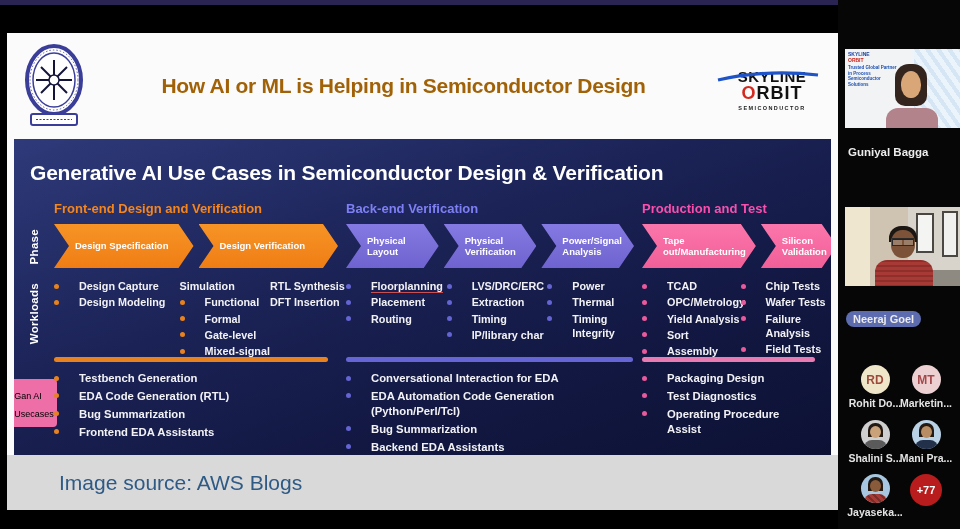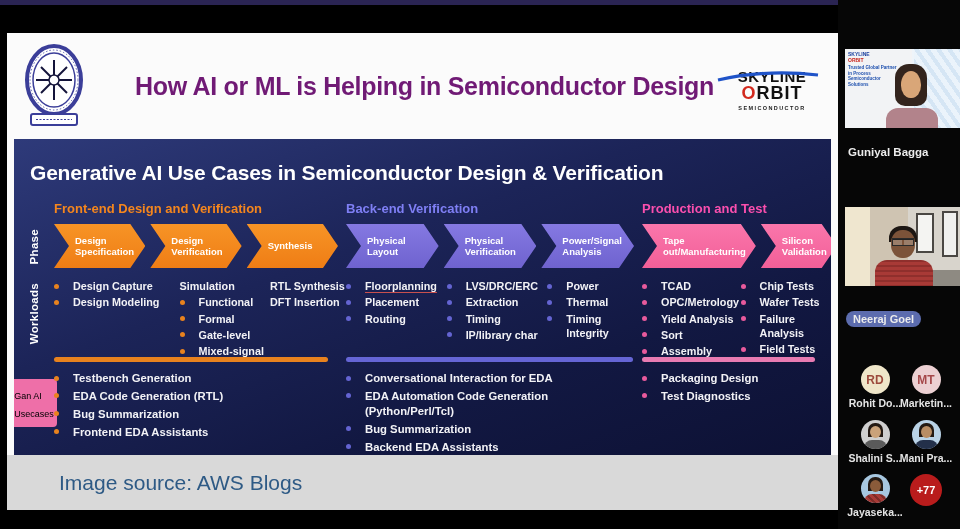--- a/index.html
+++ b/index.html
@@ -8,21 +8,21 @@
   .stage { position:relative; width:960px; height:529px; background:#000; }
 
   
   .top-strip { position:absolute; left:0; top:0; width:960px; height:5px; background:#2a2453; }
 
   
   .main { position:absolute; left:7px; top:33px; width:831px; height:477px; background:#fbfbfb; }
 
   .hdr { display:flex; align-items:center; height:106px; padding:0 14px; }
   .seal { width:66px; height:88px; flex:0 0 66px; }
-  .hdr-title { flex:1; text-align:right; font-size:25px; font-weight:800; color:#701a75;
+  .hdr-title { flex:1; text-align:center; font-size:21px; font-weight:800; color:#a16207;
                letter-spacing:-0.3px; padding:0 6px; }
   .brand { flex:0 0 104px; text-align:center; position:relative; padding-top:6px; }
   .brand .b1 { font-size:15px; font-weight:800; color:#111; letter-spacing:.5px; position:relative; }
   .brand .swoosh { position:absolute; left:-4px; top:2px; width:104px; height:14px; }
   .brand .b2 { font-size:18px; font-weight:800; color:#111; letter-spacing:1px; margin-top:-2px; }
   .brand .b2 .o { color:#d22a1e; }
   .brand .b3 { font-size:5.5px; font-weight:700; color:#222; letter-spacing:1.4px; margin-top:1px; }
 
   
   .slide { margin:0 7px; height:316px;
@@ -50,21 +50,21 @@
   .a-or { background:linear-gradient(180deg,#f79426,#ef7d15); }
   .a-pu { background:linear-gradient(180deg,#8579e2,#6f63cf); }
   .a-pk { background:linear-gradient(180deg,#fa76ab,#f25f98); }
   .atxt { color:#fff; font-size:9.5px; font-weight:700; line-height:1.2; }
 
   .wls { display:flex; padding-top:6px; }
   .wcol { display:flex; flex-direction:column; gap:2px; }
   .c-orange { --c:#e8821e; }
   .c-purple { --c:#6464d2; }
   .c-pink   { --c:#e85a9c; }
-  .li { display:flex; align-items:flex-start; gap:14px; }
+  .li { display:flex; align-items:flex-start; gap:20px; }
   .li .dot { width:5px; height:5px; border-radius:50%; background:var(--c); flex:0 0 5px; margin-top:4.5px; }
   .li .txt { color:#f2f2f6; font-size:10.8px; font-weight:600; line-height:1.32; }
   .li.hd .txt { font-weight:800; }
   .li.ul .txt { text-decoration:underline; text-decoration-color:#c9504e; text-underline-offset:2px; }
 
   .gen { padding-top:2px; }
   .bar { height:5px; border-radius:3px; margin-bottom:9px; }
   .bar-or { background:#e8821e; width:94%; }
   .bar-pu { background:#6565d5; width:97%; }
   .bar-pk { background:#e87bb2; width:93%; }
@@ -186,23 +186,20 @@
         <div class="rail">
             <span class="vtxt">Phase</span>
           </div>
         <div class="arrows">
           <div class="arrow a-or">
               <span class="atxt">Design Specification</span>
             </div>
           <div class="arrow a-or">
               <span class="atxt">Design Verification</span>
             </div>
-          <div class="arrow a-or">
-              <span class="atxt">Synthesis</span>
-            </div>
         </div>
         <div class="arrows">
           <div class="arrow a-pu">
               <span class="atxt">Physical Layout</span>
             </div>
           <div class="arrow a-pu">
               <span class="atxt">Physical Verification</span>
             </div>
           <div class="arrow a-pu">
               <span class="atxt">Power/Signal Analysis</span>
@@ -398,20 +395,24 @@
         <div class="gen c-pink">
           <div class="bar bar-pk"></div>
           <div class="genlist">
               <div class="li">
                 <span class="dot"></span>
                 <span class="txt">Packaging Design</span>
               </div>
               <div class="li">
                 <span class="dot"></span>
                 <span class="txt">Test Diagnostics</span>
+              </div>
+              <div class="li">
+                <span class="dot"></span>
+                <span class="txt">Operating Procedure Assist</span>
               </div>
             </div>
         </div>
       </div>
     </div>
 
     <div class="footer">
       <span class="src">Image source: AWS Blogs</span>
     </div>
   </div>

